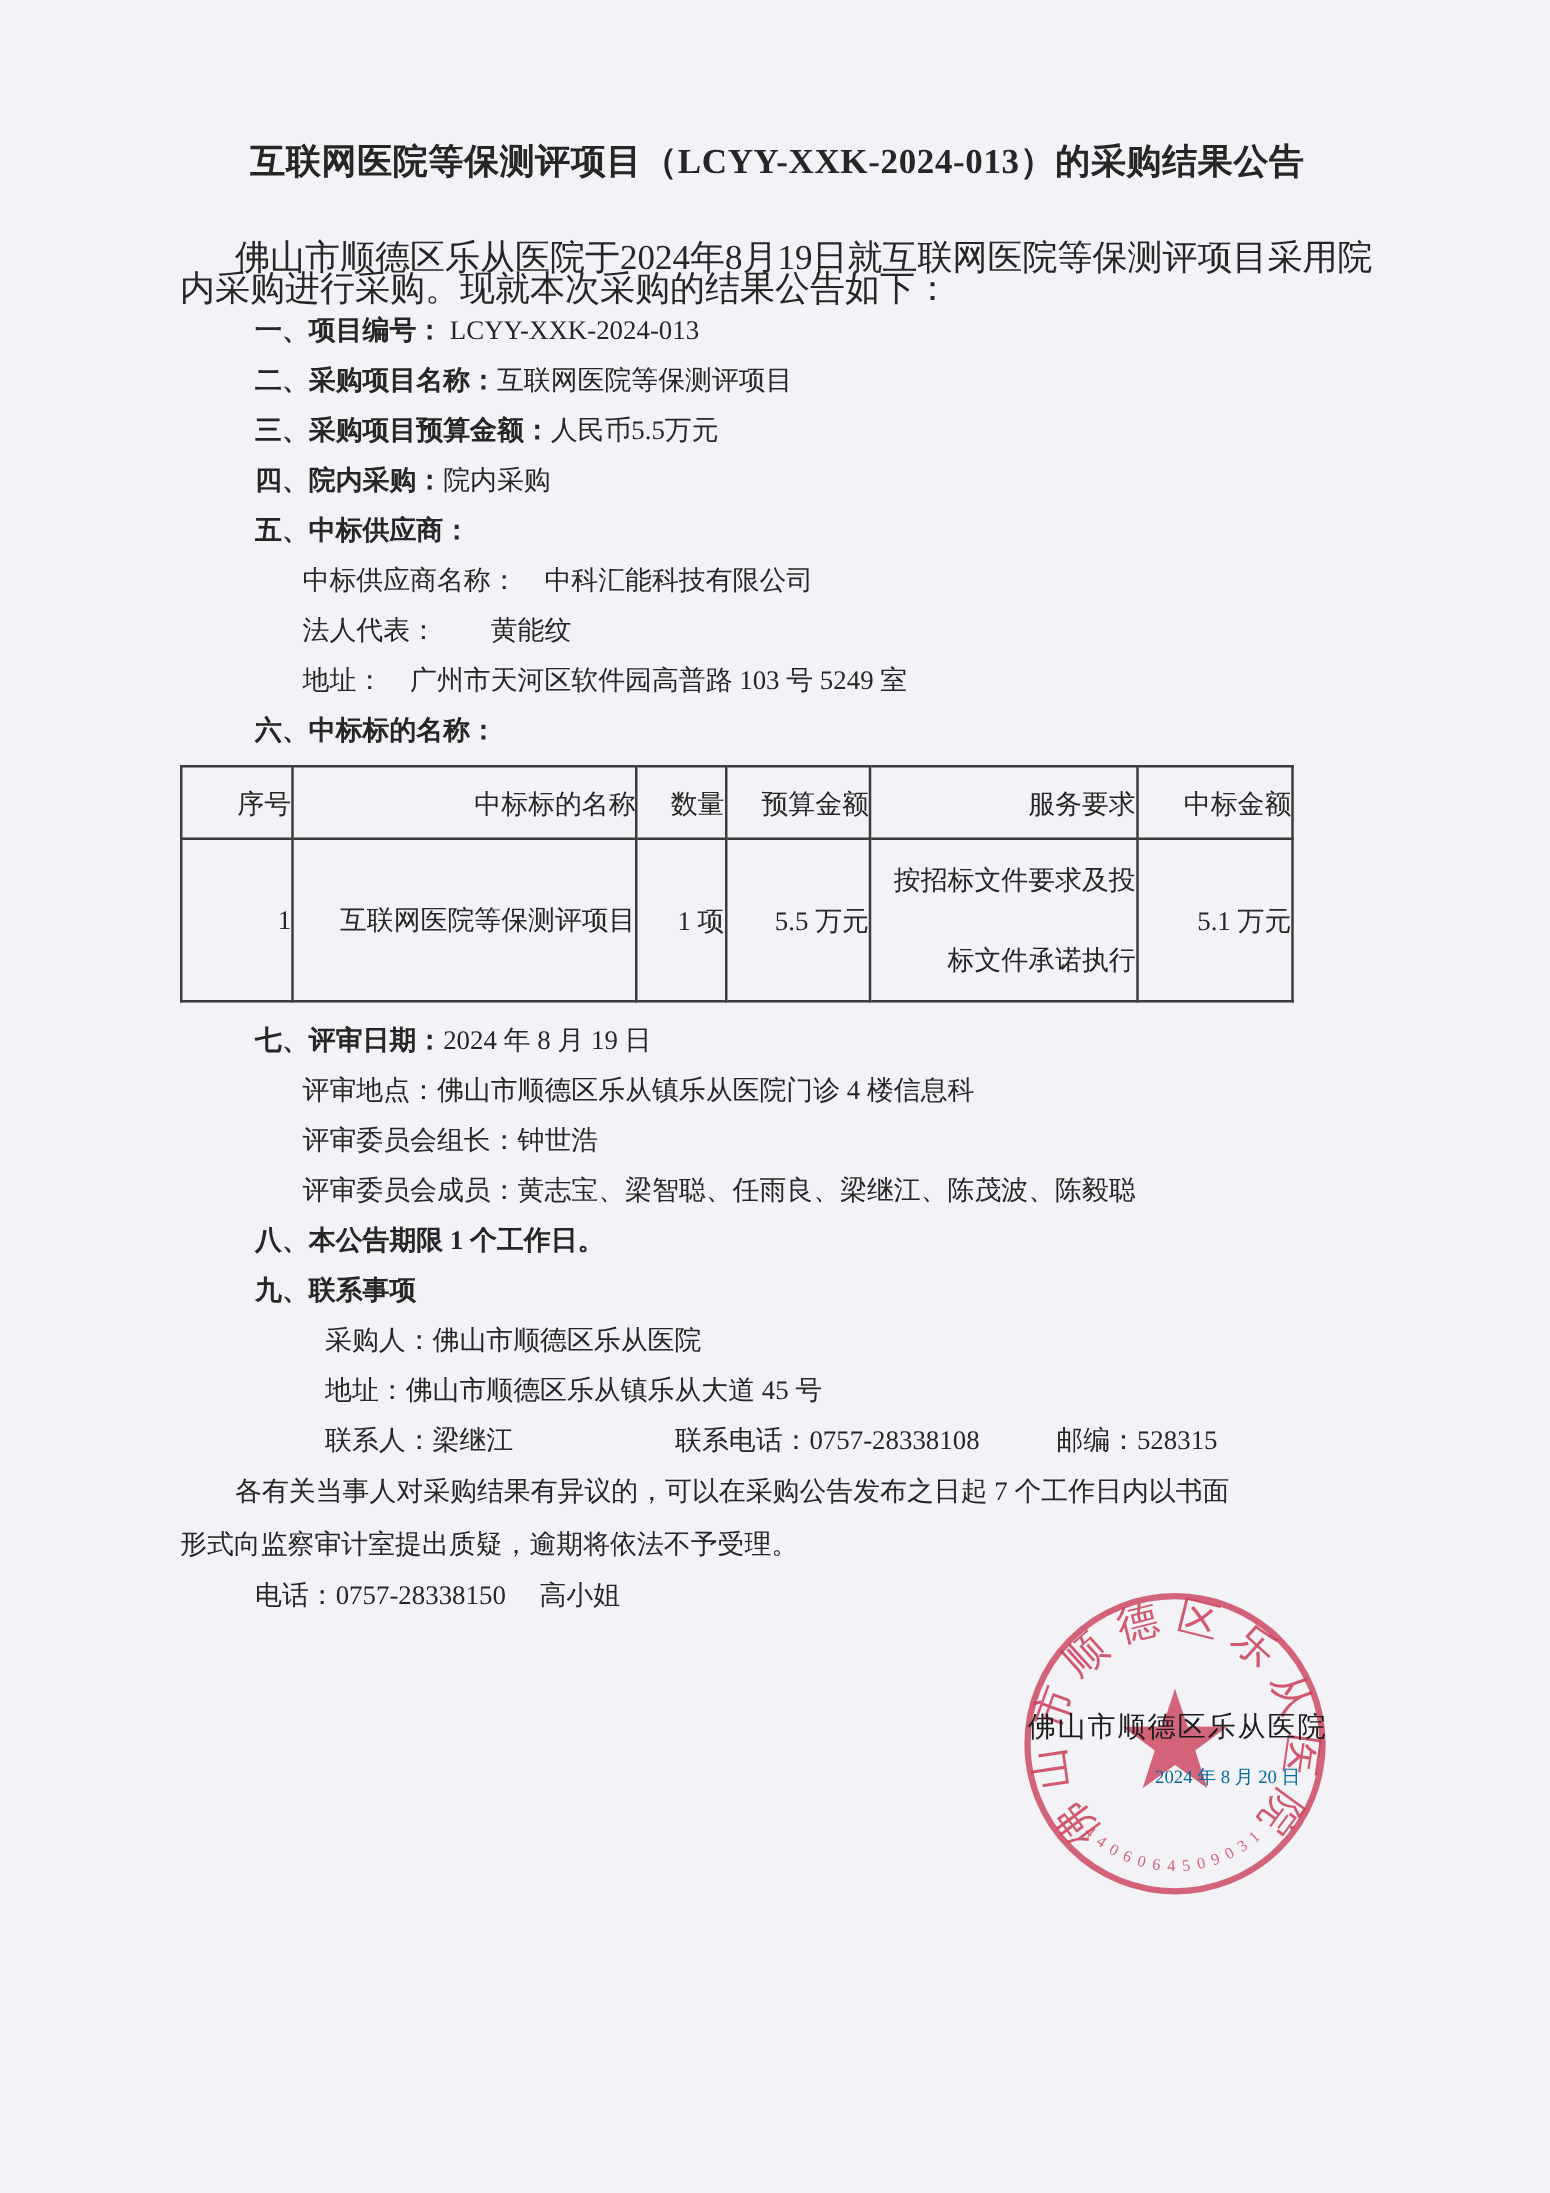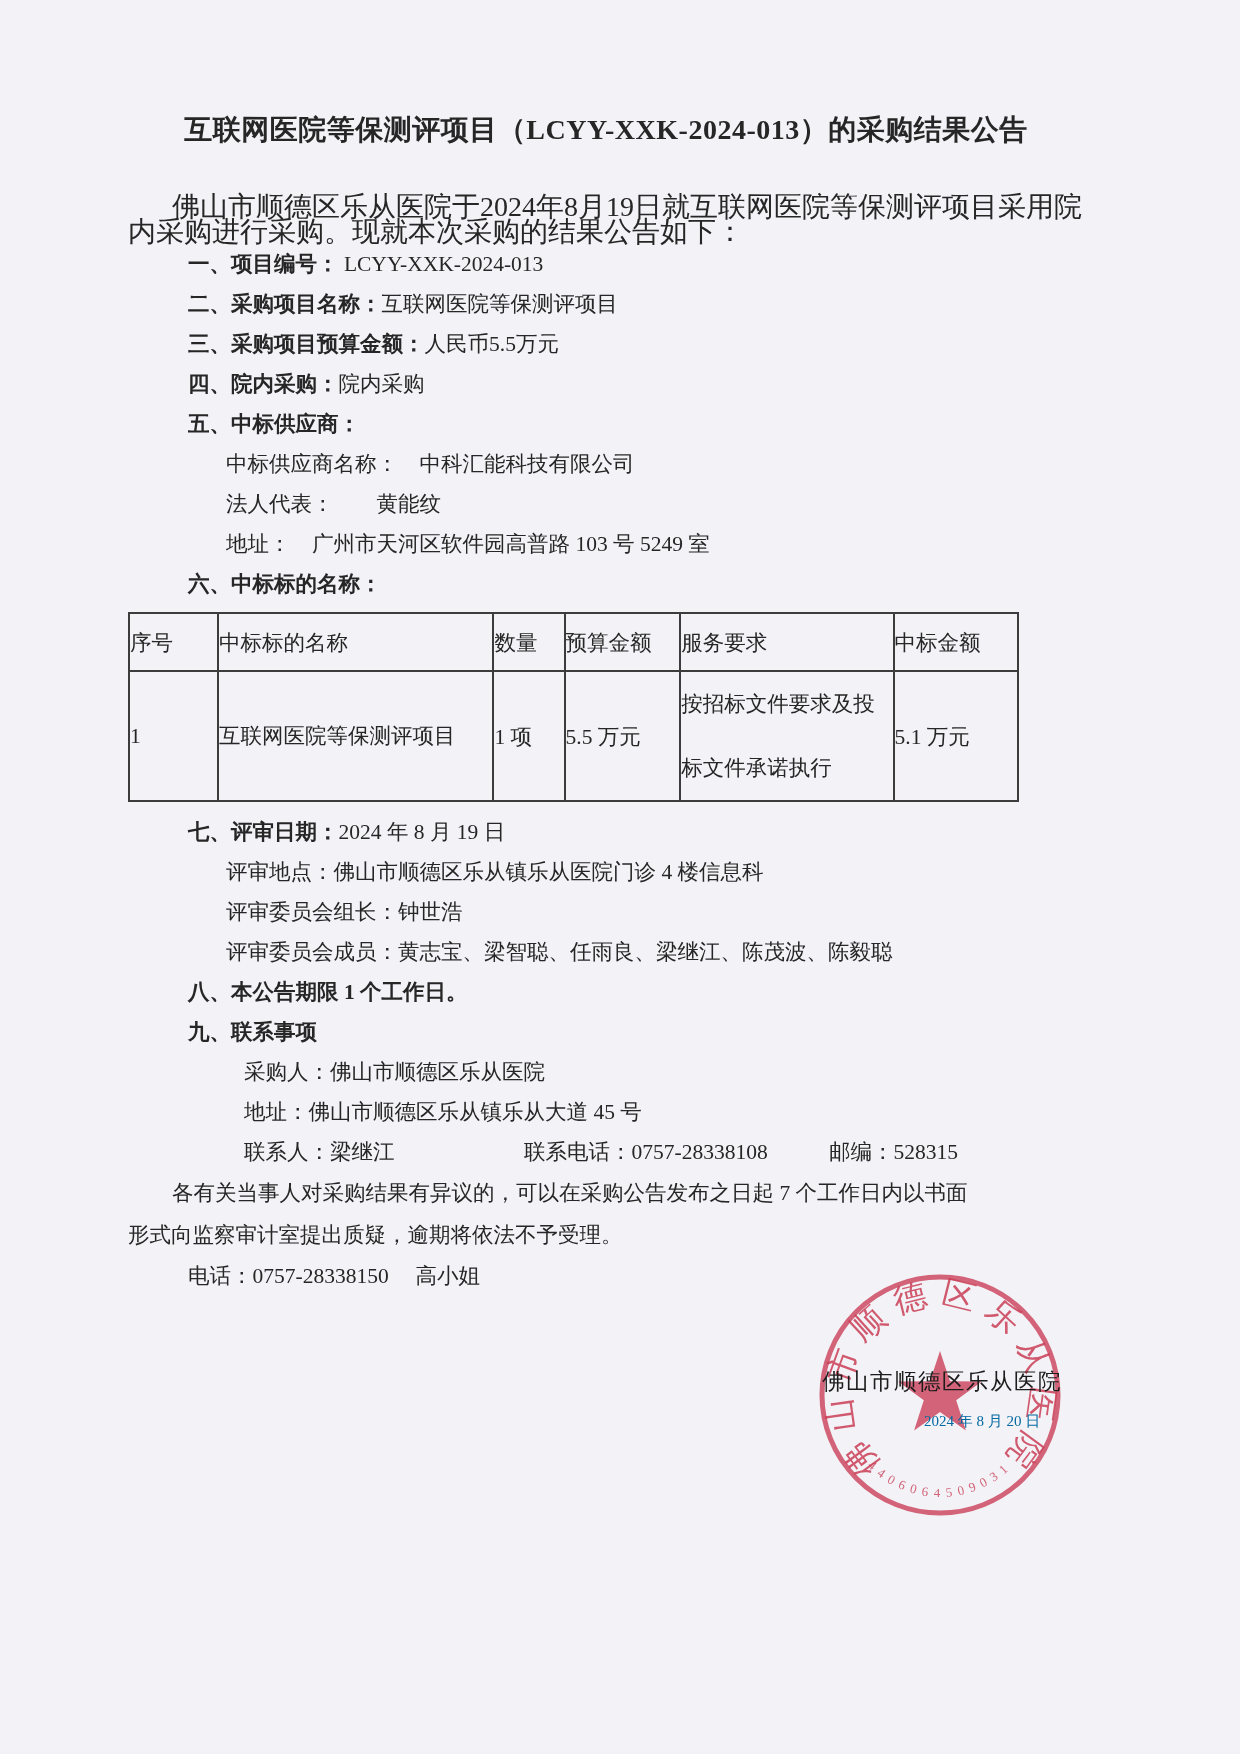--- a/index.html
+++ b/index.html
@@ -5,21 +5,21 @@
   html,body { margin:0; padding:0; background:#e8e8ee; }
   .page {
     position:relative;
     width:1240px; height:1754px;
     margin:0 auto;
     background:#f2f2f7;
     font-family:"Liberation Serif","DejaVu Serif",serif;
     color:#262626;
     overflow:hidden;
   }
-  .content { position:absolute; left:128px; top:0; width:956px; }
+  .content { position:absolute; left:144px; top:0; width:956px; }
   .title {
     margin:112px 0 0 0;
     font-size:28px; font-weight:bold;
     text-align:center; letter-spacing:0.5px;
     line-height:36px;
   }
   p { margin:0; }
   .para {
     margin-top:46px;
     font-size:28px; line-height:25px;
@@ -42,21 +42,21 @@
   table.award-table {
     border-collapse:collapse;
     width:891px;
     margin:8px 0 10px 0;
     table-layout:fixed;
   }
   table.award-table th, table.award-table td {
     border:2px solid #3c3c3c;
     font-weight:normal;
     font-size:21.5px;
-    text-align:left;
+    text-align:right;
     vertical-align:middle;
     padding:0;
   }
   table.award-table th { height:56px; }
   table.award-table td { height:112px; }
   table.award-table .col-no { width:10%; }
   table.award-table .col-name { width:31%; }
   table.award-table .col-qty { width:8%; }
   table.award-table .col-budget { width:13%; }
   table.award-table .col-req { width:24%; }

